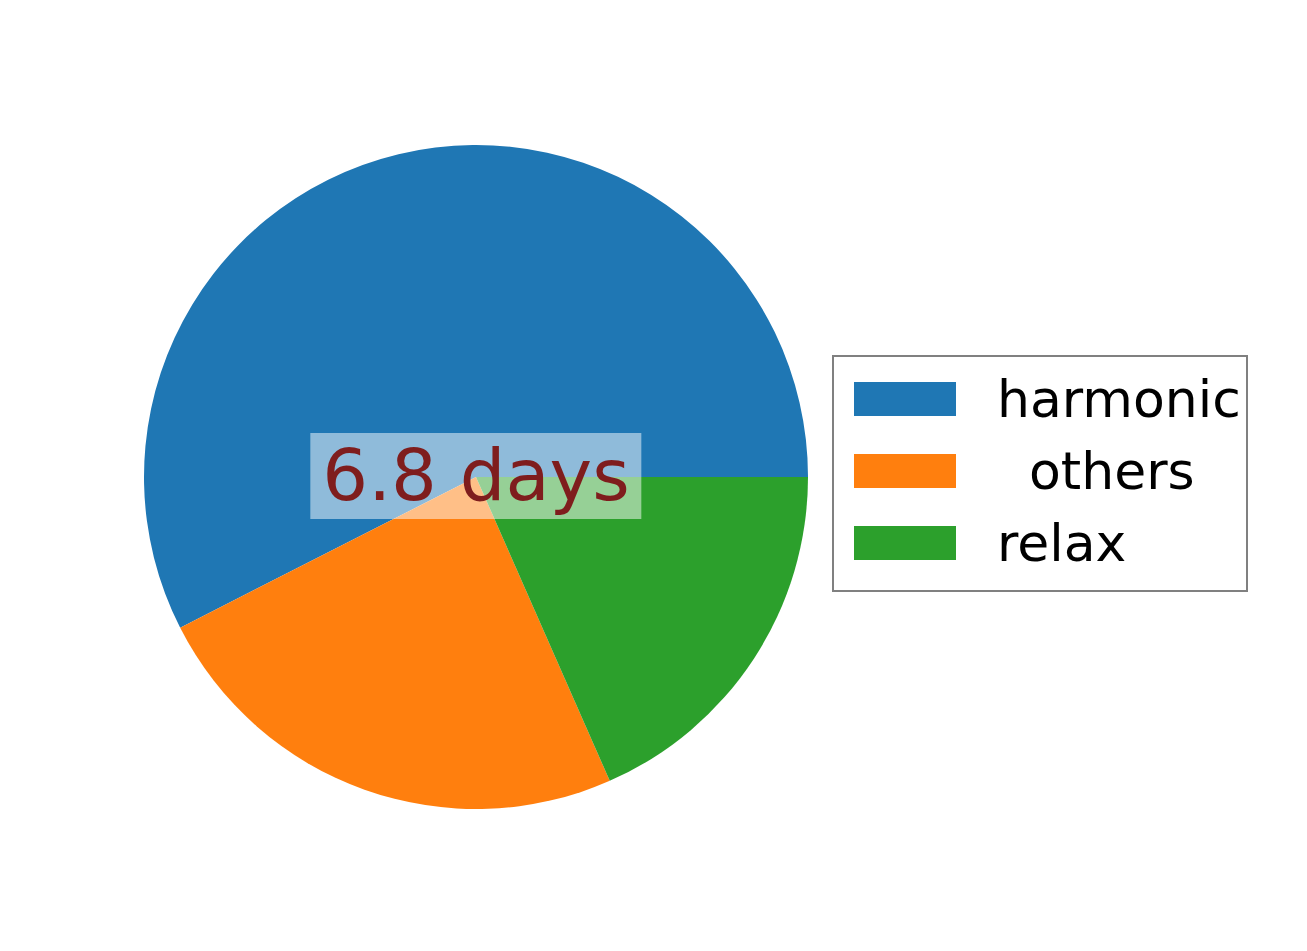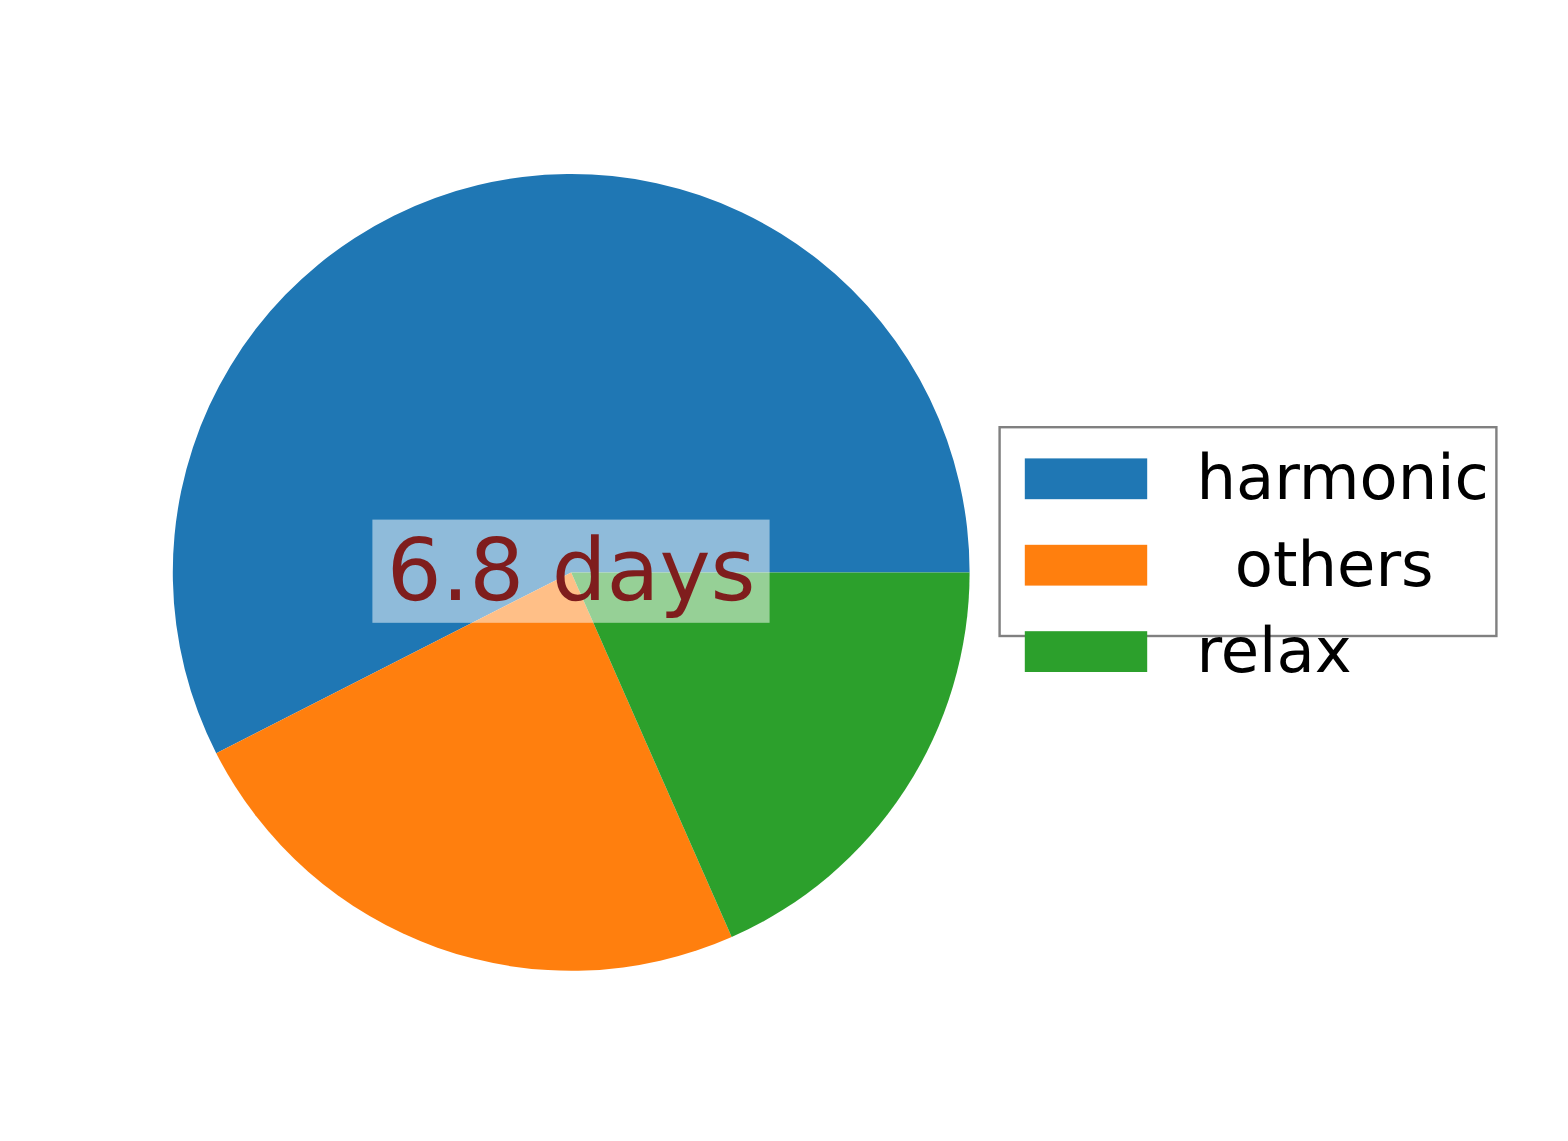--- a/index.html
+++ b/index.html
@@ -54,21 +54,21 @@
     background: rgba(255, 255, 255, 0.5);
     letter-spacing: 0px;
   }
 
   
   #legend {
     position: absolute;
     left: 832px;
     top: 355px;
     width: 416px;
-    height: 176px;
+    height: 237px;
     box-sizing: border-box;
     border: 2px solid #808080;
     background: rgba(255, 255, 255, 0.8);
   }
   .legend-row {
     position: absolute;
     left: 20px;
     display: flex;
     align-items: center;
     height: 56px;

